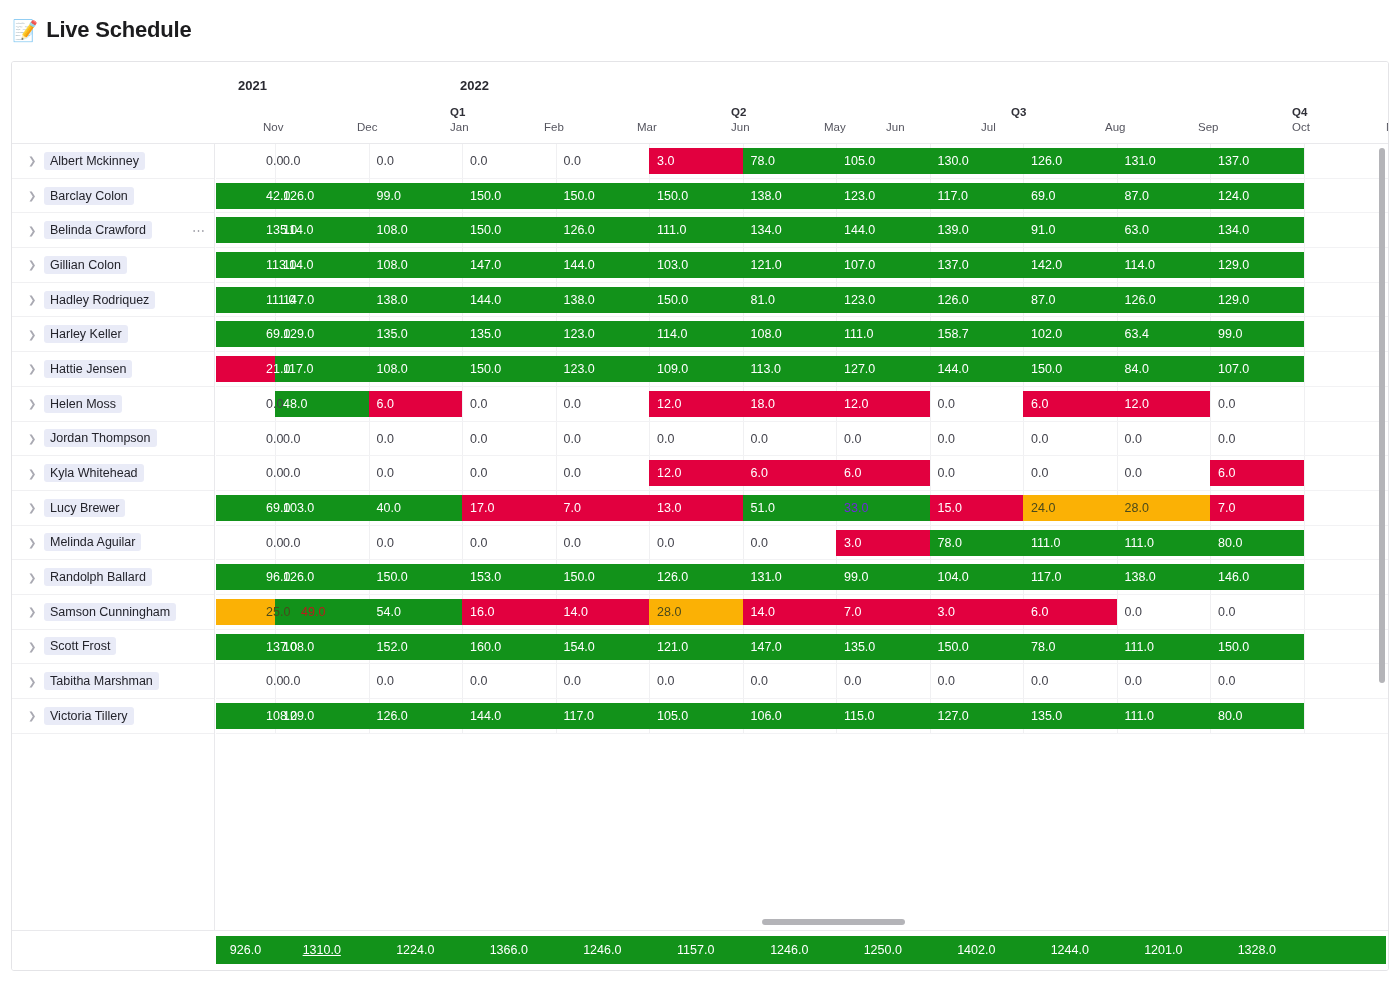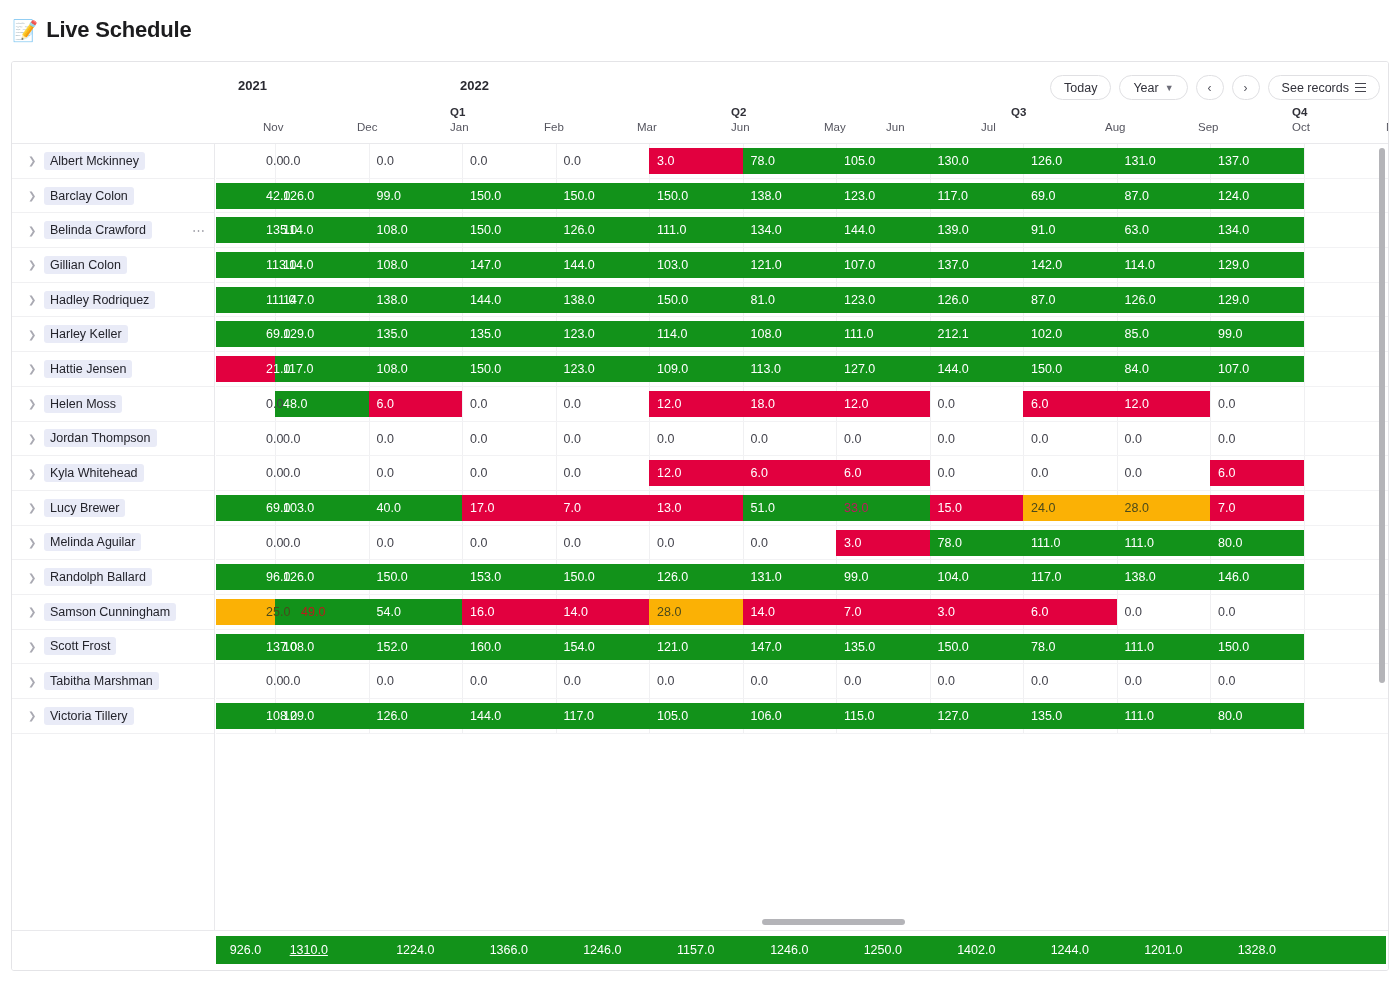--- a/index.html
+++ b/index.html
@@ -141,43 +141,20 @@
 
 <div id="app">
 
   <div class="page-header">
     <span class="page-emoji">📝</span>
     <span class="page-title">Live Schedule</span>
   </div>
 
   <div class="grid-frame">
 
-    <div class="toolbar">
-      <div class="tb-btn">
-        <span>Today</span>
-      </div>
-      <div class="tb-btn">
-        <span>Year</span>
-        <span class="chev">▼</span>
-      </div>
-      <div class="tb-btn icon-only">
-        <span class="arrow">‹</span>
-      </div>
-      <div class="tb-btn icon-only">
-        <span class="arrow">›</span>
-      </div>
-      <div class="tb-btn">
-        <span>See records</span>
-        <span class="hamburger">
-            <span></span>
-            <span></span>
-            <span></span>
-          </span>
-      </div>
-    </div>
 
     <div class="head">
       <div class="head-right">
         <div class="year-row" id="year-row">
             <div class="year-lbl" style="left: 22px;">2021</div>
             <div class="year-lbl" style="left: 244px;">2022</div>
           </div>
         <div class="tick-row" id="tick-row">
             <div class="m-lbl" style="left: 47px;">Nov</div>
             <div class="m-lbl" style="left: 141px;">Dec</div>
@@ -436,23 +413,23 @@
             </div>
             <div class="seg" style="left: 0px; width: 1087.5px; background: rgb(18, 146, 26);"></div>
             <div class="cellval" style="left: 50px; color: rgb(255, 255, 255);">69.0</div>
             <div class="cellval" style="left: 67px; color: rgb(255, 255, 255);">129.0</div>
             <div class="cellval" style="left: 160.5px; color: rgb(255, 255, 255);">135.0</div>
             <div class="cellval" style="left: 254px; color: rgb(255, 255, 255);">135.0</div>
             <div class="cellval" style="left: 347.5px; color: rgb(255, 255, 255);">123.0</div>
             <div class="cellval" style="left: 441px; color: rgb(255, 255, 255);">114.0</div>
             <div class="cellval" style="left: 534.5px; color: rgb(255, 255, 255);">108.0</div>
             <div class="cellval" style="left: 628px; color: rgb(255, 255, 255);">111.0</div>
-            <div class="cellval" style="left: 721.5px; color: rgb(255, 255, 255);">212.1</div>
+            <div class="cellval" style="left: 721.5px; color: rgb(255, 255, 255);">158.7</div>
             <div class="cellval" style="left: 815px; color: rgb(255, 255, 255);">102.0</div>
-            <div class="cellval" style="left: 908.5px; color: rgb(255, 255, 255);">85.0</div>
+            <div class="cellval" style="left: 908.5px; color: rgb(255, 255, 255);">63.4</div>
             <div class="cellval" style="left: 1002px; color: rgb(255, 255, 255);">99.0</div>
           </div>
           <div class="lane">
             <div class="gridlines">
               <div class="gline" style="left: 59px;"></div>
               <div class="gline" style="left: 152.5px;"></div>
               <div class="gline" style="left: 246px;"></div>
               <div class="gline" style="left: 339.5px;"></div>
               <div class="gline" style="left: 433px;"></div>
               <div class="gline" style="left: 526.5px;"></div>
@@ -589,21 +566,21 @@
             <div class="seg" style="left: 713.5px; width: 93.5px; background: rgb(226, 0, 63);"></div>
             <div class="seg" style="left: 807px; width: 187px; background: rgb(251, 177, 5);"></div>
             <div class="seg" style="left: 994px; width: 93.5px; background: rgb(226, 0, 63);"></div>
             <div class="cellval" style="left: 50px; color: rgb(255, 255, 255);">69.0</div>
             <div class="cellval" style="left: 67px; color: rgb(255, 255, 255);">103.0</div>
             <div class="cellval" style="left: 160.5px; color: rgb(255, 255, 255);">40.0</div>
             <div class="cellval" style="left: 254px; color: rgb(255, 255, 255);">17.0</div>
             <div class="cellval" style="left: 347.5px; color: rgb(255, 255, 255);">7.0</div>
             <div class="cellval" style="left: 441px; color: rgb(255, 255, 255);">13.0</div>
             <div class="cellval" style="left: 534.5px; color: rgb(255, 255, 255);">51.0</div>
-            <div class="cellval" style="left: 628px; color: #be185d;">33.0</div>
+            <div class="cellval" style="left: 628px; color: #6d28d9;">33.0</div>
             <div class="cellval" style="left: 721.5px; color: rgb(255, 255, 255);">15.0</div>
             <div class="cellval" style="left: 815px; color: rgb(74, 74, 28);">24.0</div>
             <div class="cellval" style="left: 908.5px; color: rgb(74, 74, 28);">28.0</div>
             <div class="cellval" style="left: 1002px; color: rgb(255, 255, 255);">7.0</div>
           </div>
           <div class="lane">
             <div class="gridlines">
               <div class="gline" style="left: 59px;"></div>
               <div class="gline" style="left: 152.5px;"></div>
               <div class="gline" style="left: 246px;"></div>
@@ -783,21 +760,21 @@
         </div>
     </div>
 
     <div class="hscroll" id="hscroll" style="left: 750px; width: 143px;"></div>
     <div class="vscroll" id="vscroll" style="top: 86px; height: 535px;"></div>
 
     <div class="footer">
       <div class="footer-lane" id="footer-lane">
           <div class="total-bar" style="left: 0px; width: 1170px; background: rgb(18, 146, 26);"></div>
           <div class="total-val" style="left: 0px; width: 59px;">926.0</div>
-          <div class="total-val" style="left: 46px; width: 93.5px; text-decoration: underline;">1310.0</div>
+          <div class="total-val" style="left: 59px; width: 93.5px; text-decoration: underline;">1310.0</div>
           <div class="total-val" style="left: 152.5px; width: 93.5px;">1224.0</div>
           <div class="total-val" style="left: 246px; width: 93.5px;">1366.0</div>
           <div class="total-val" style="left: 339.5px; width: 93.5px;">1246.0</div>
           <div class="total-val" style="left: 433px; width: 93.5px;">1157.0</div>
           <div class="total-val" style="left: 526.5px; width: 93.5px;">1246.0</div>
           <div class="total-val" style="left: 620px; width: 93.5px;">1250.0</div>
           <div class="total-val" style="left: 713.5px; width: 93.5px;">1402.0</div>
           <div class="total-val" style="left: 807px; width: 93.5px;">1244.0</div>
           <div class="total-val" style="left: 900.5px; width: 93.5px;">1201.0</div>
           <div class="total-val" style="left: 994px; width: 93.5px;">1328.0</div>

